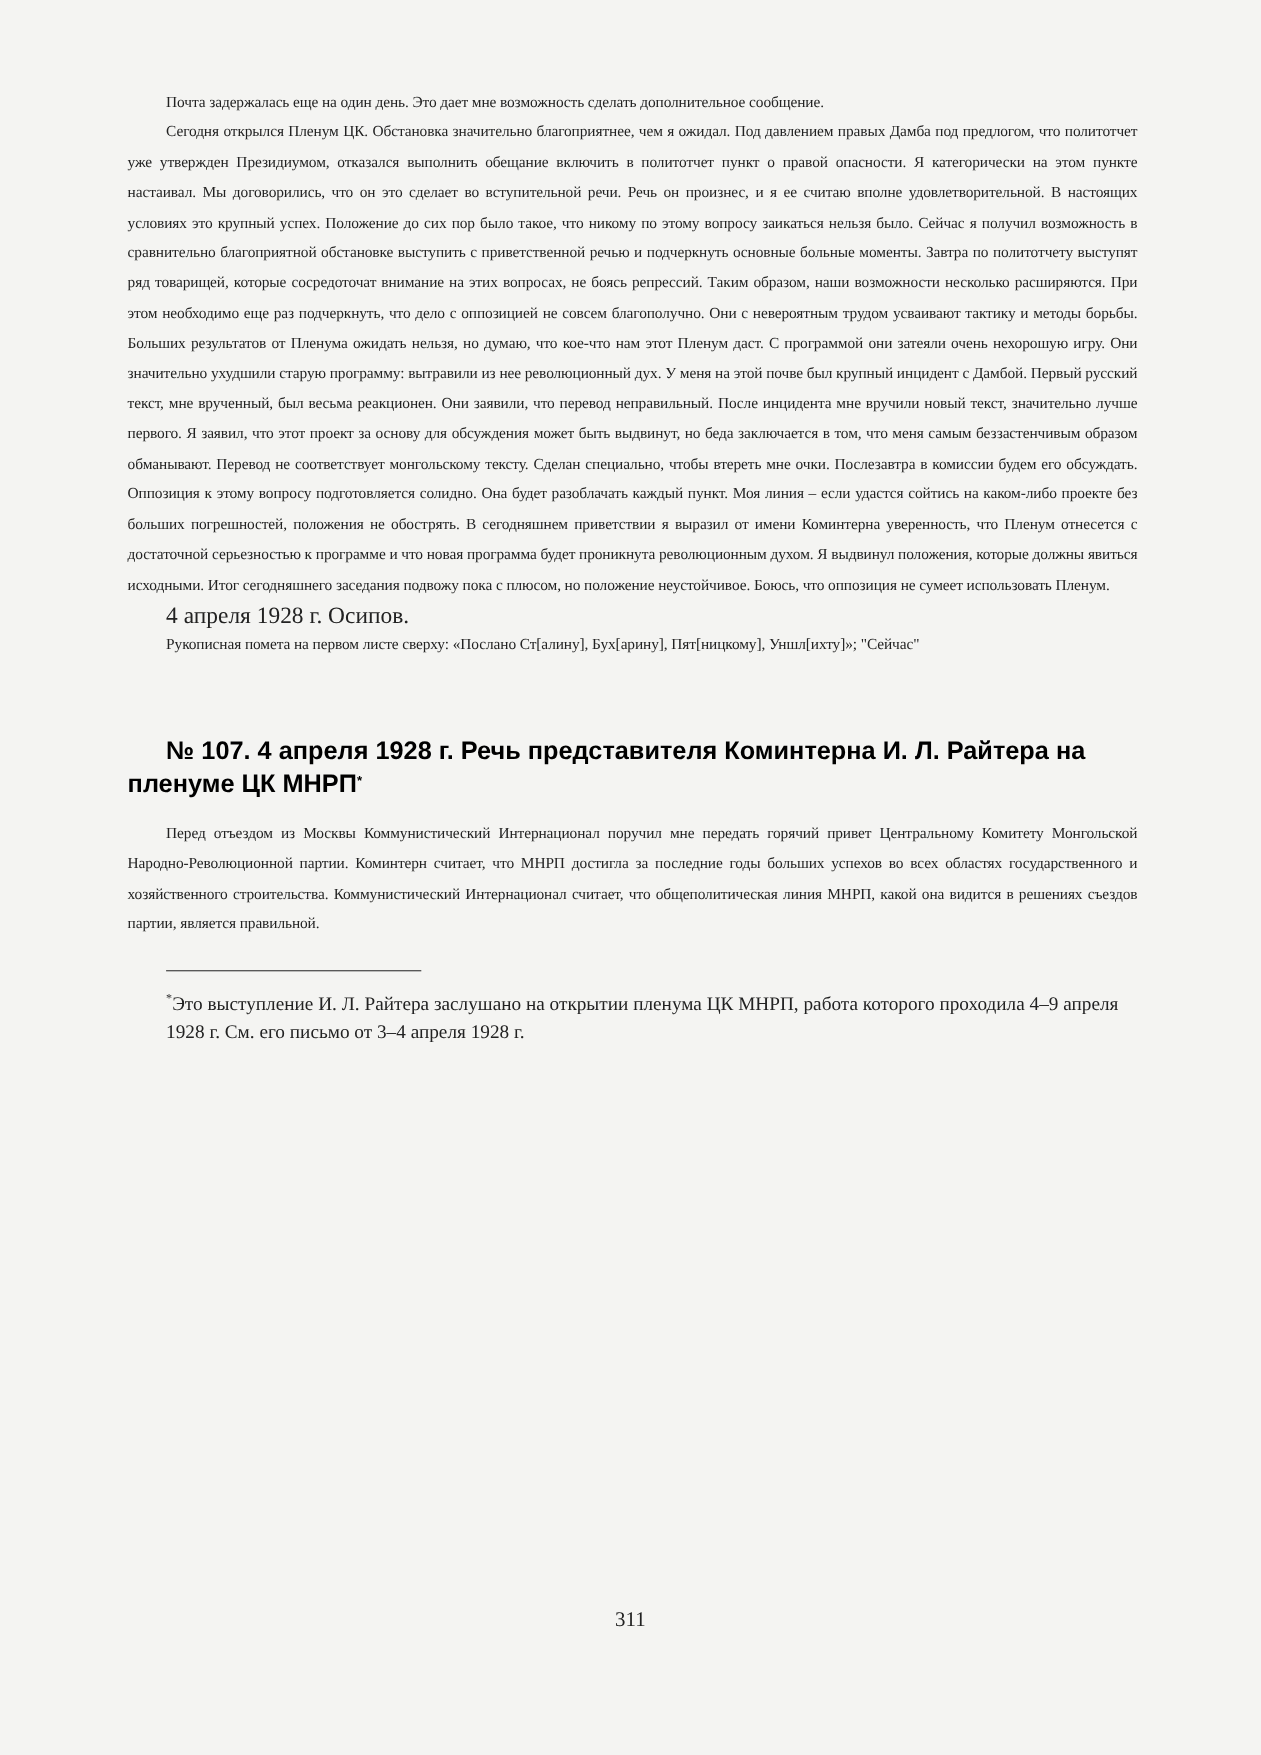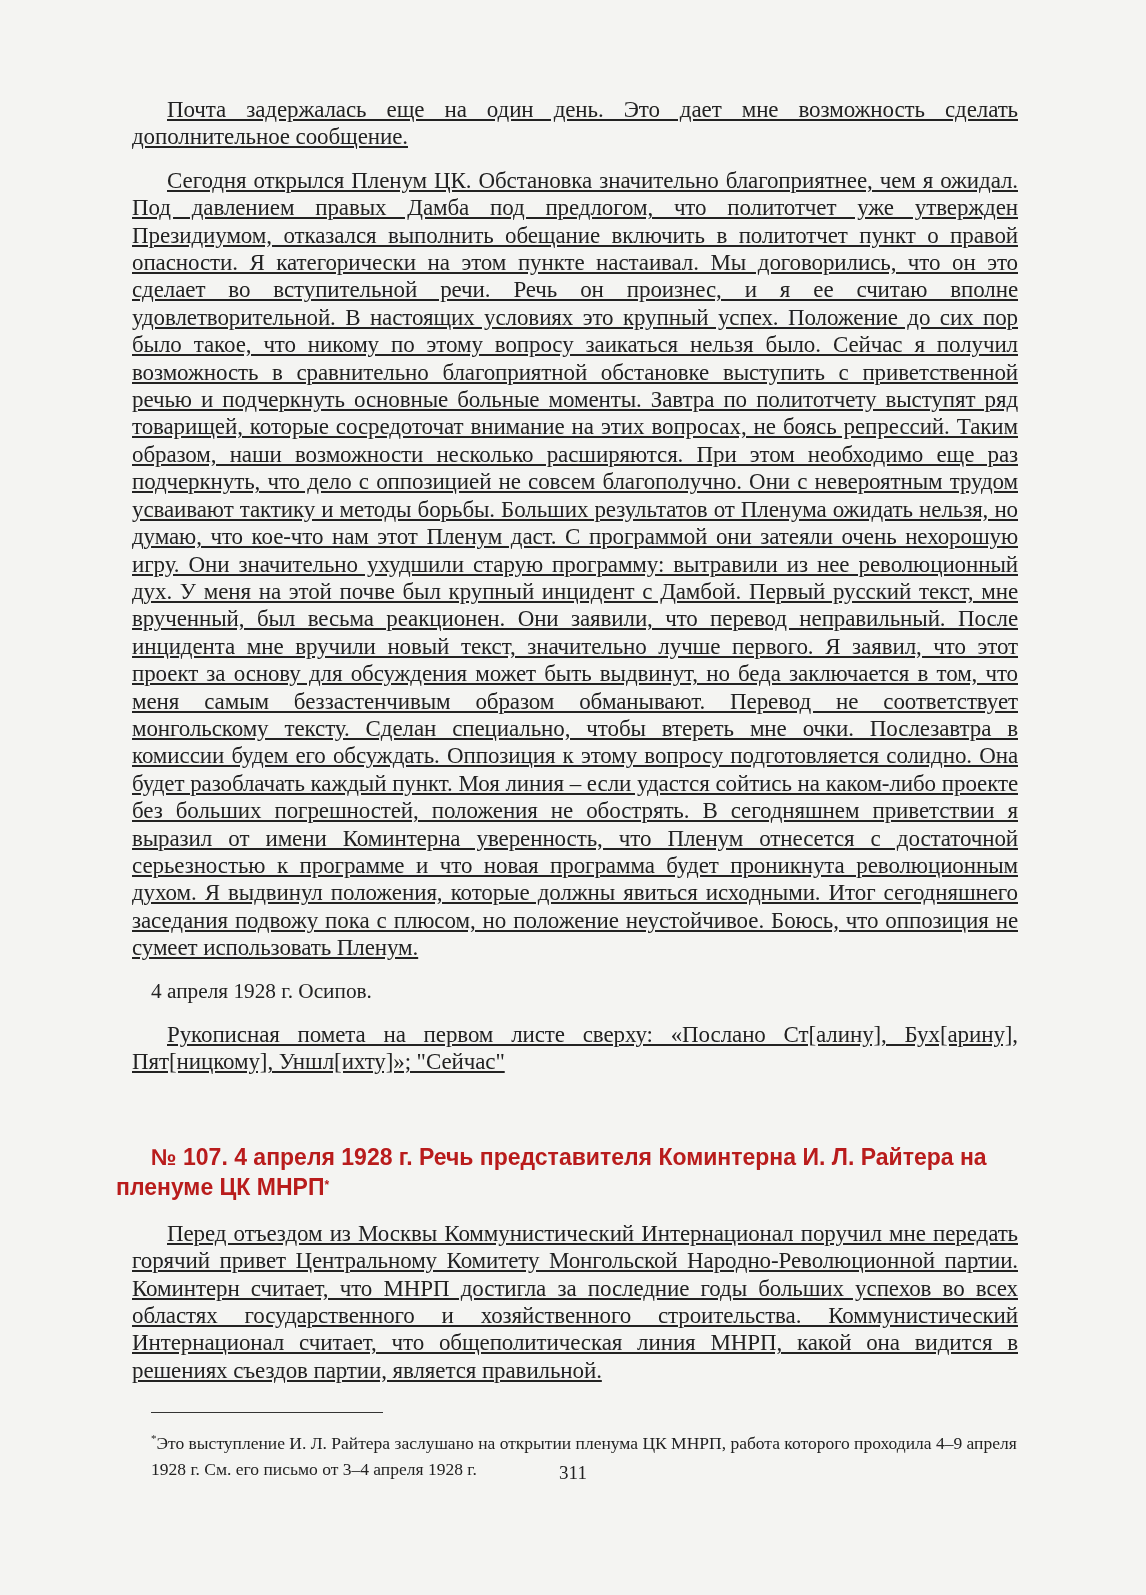--- a/index.html
+++ b/index.html
@@ -10,43 +10,42 @@
     color: #222;
     position: relative;
     overflow: hidden;
   }
   .page {
     position: absolute;
     left: 116px; top: 80px;
     width: 918px;
   }
   .p {
-    font-size: 23px;
+    font-size: 14px;
     line-height: 27.4px;
     text-align: justify;
     text-indent: 35px;
-    margin: 16px;
+    margin: 0;
     letter-spacing: -0.1px;
-    text-decoration: underline;
   }
   .date-line { font-size: 21.3px; line-height: 27.4px; text-indent: 35px; margin: 0; }
   .source {
     font-style: italic;
     font-size: 19px;
     line-height: 27px;
     margin: 10px 0 0 35px;
   }
   .heading {
     font-family: "Liberation Sans", sans-serif;
     font-weight: bold;
     font-size: 23px;
     line-height: 30px;
     margin: 66px 0 0 0;
     text-indent: 35px;
-    color: #b91c1c;
+    color: #000000;
   }
   .heading sup { font-size: 12px; vertical-align: top; position: relative; top: -2px; }
   .sub-date {
     font-family: "Liberation Sans", sans-serif;
     font-style: italic;
     font-size: 22px;
     margin: 10px 0 0 35px;
   }
   .speech { margin-top: 18px; }
   .fn-rule {

